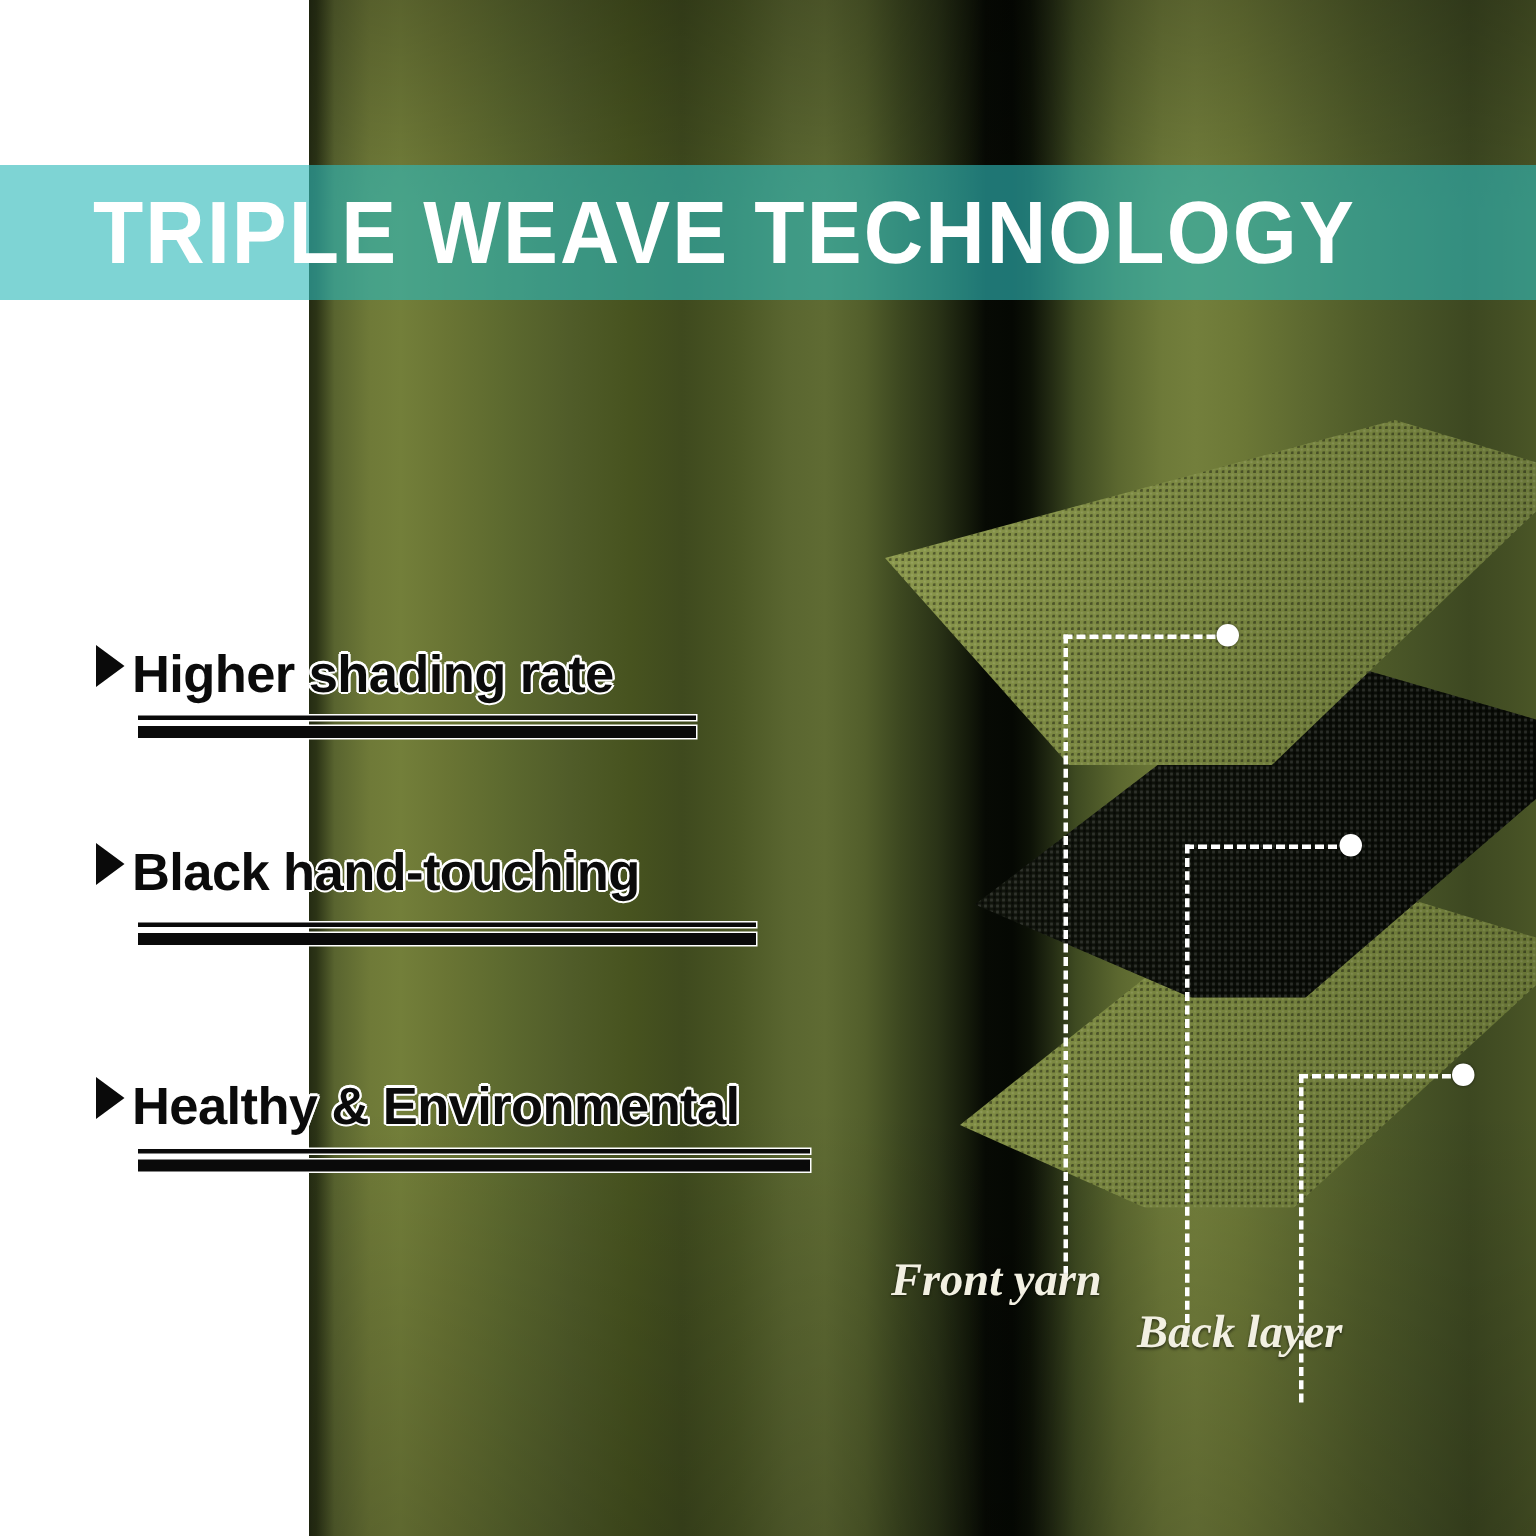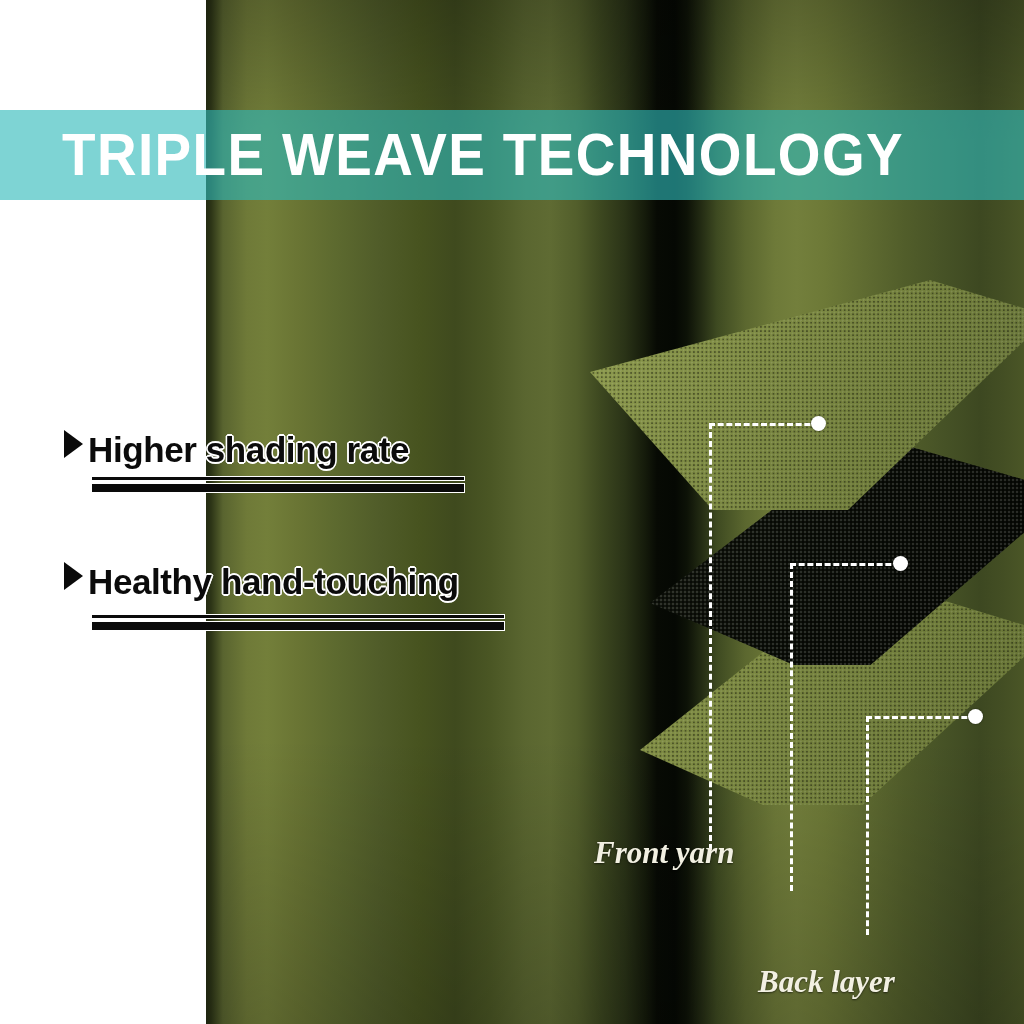--- a/index.html
+++ b/index.html
@@ -166,28 +166,38 @@
     </div>
     <div class="rule" style="top:47px;width:372px;">
       <div class="thin"></div>
       <div class="thick"></div>
     </div>
   </div>
 
   <div class="feature" style="top:562px;">
     <div class="feature-row">
       <span class="bullet"></span>
-      <span class="feature-text">Healthy hand-touching</span>
+      <span class="feature-text">Black hand-touching</span>
     </div>
     <div class="rule" style="top:53px;width:412px;">
       <div class="thin"></div>
       <div class="thick"></div>
     </div>
   </div>
 
+  <div class="feature" style="top:718px;">
+    <div class="feature-row">
+      <span class="bullet"></span>
+      <span class="feature-text">Healthy &amp; Environmental</span>
+    </div>
+    <div class="rule" style="top:48px;width:448px;">
+      <div class="thin"></div>
+      <div class="thick"></div>
+    </div>
+  </div>
 
   <div class="layers">
 
     <div class="sheet" style="left:-10px;top:290px;
                 background:linear-gradient(115deg,#8d9a4c 0%,#7b8841 35%,#6d7a39 70%,#616e32 100%);
                 clip-path:polygon(280px 0px, 470px 58px, 250px 260px, 60px 175px);">
       <div class="mesh"></div>
     </div>
 
     <div class="sheet" style="left:50px;top:150px;
@@ -215,15 +225,15 @@
     </div>
 
     <div class="leader">
       <div class="h" style="left:276px;top:431px;width:110px;"></div>
       <div class="v" style="left:276px;top:431px;height:219px;"></div>
       <div class="dot" style="left:378px;top:424px;"></div>
     </div>
   </div>
 
   <div class="layer-label" style="left:594px;top:835px;">Front yarn</div>
-  <div class="layer-label" style="left:758px;top:964px;">Back layer</div>
+  <div class="layer-label" style="left:758px;top:870px;">Back layer</div>
 
 </div>
 
 </body></html>

